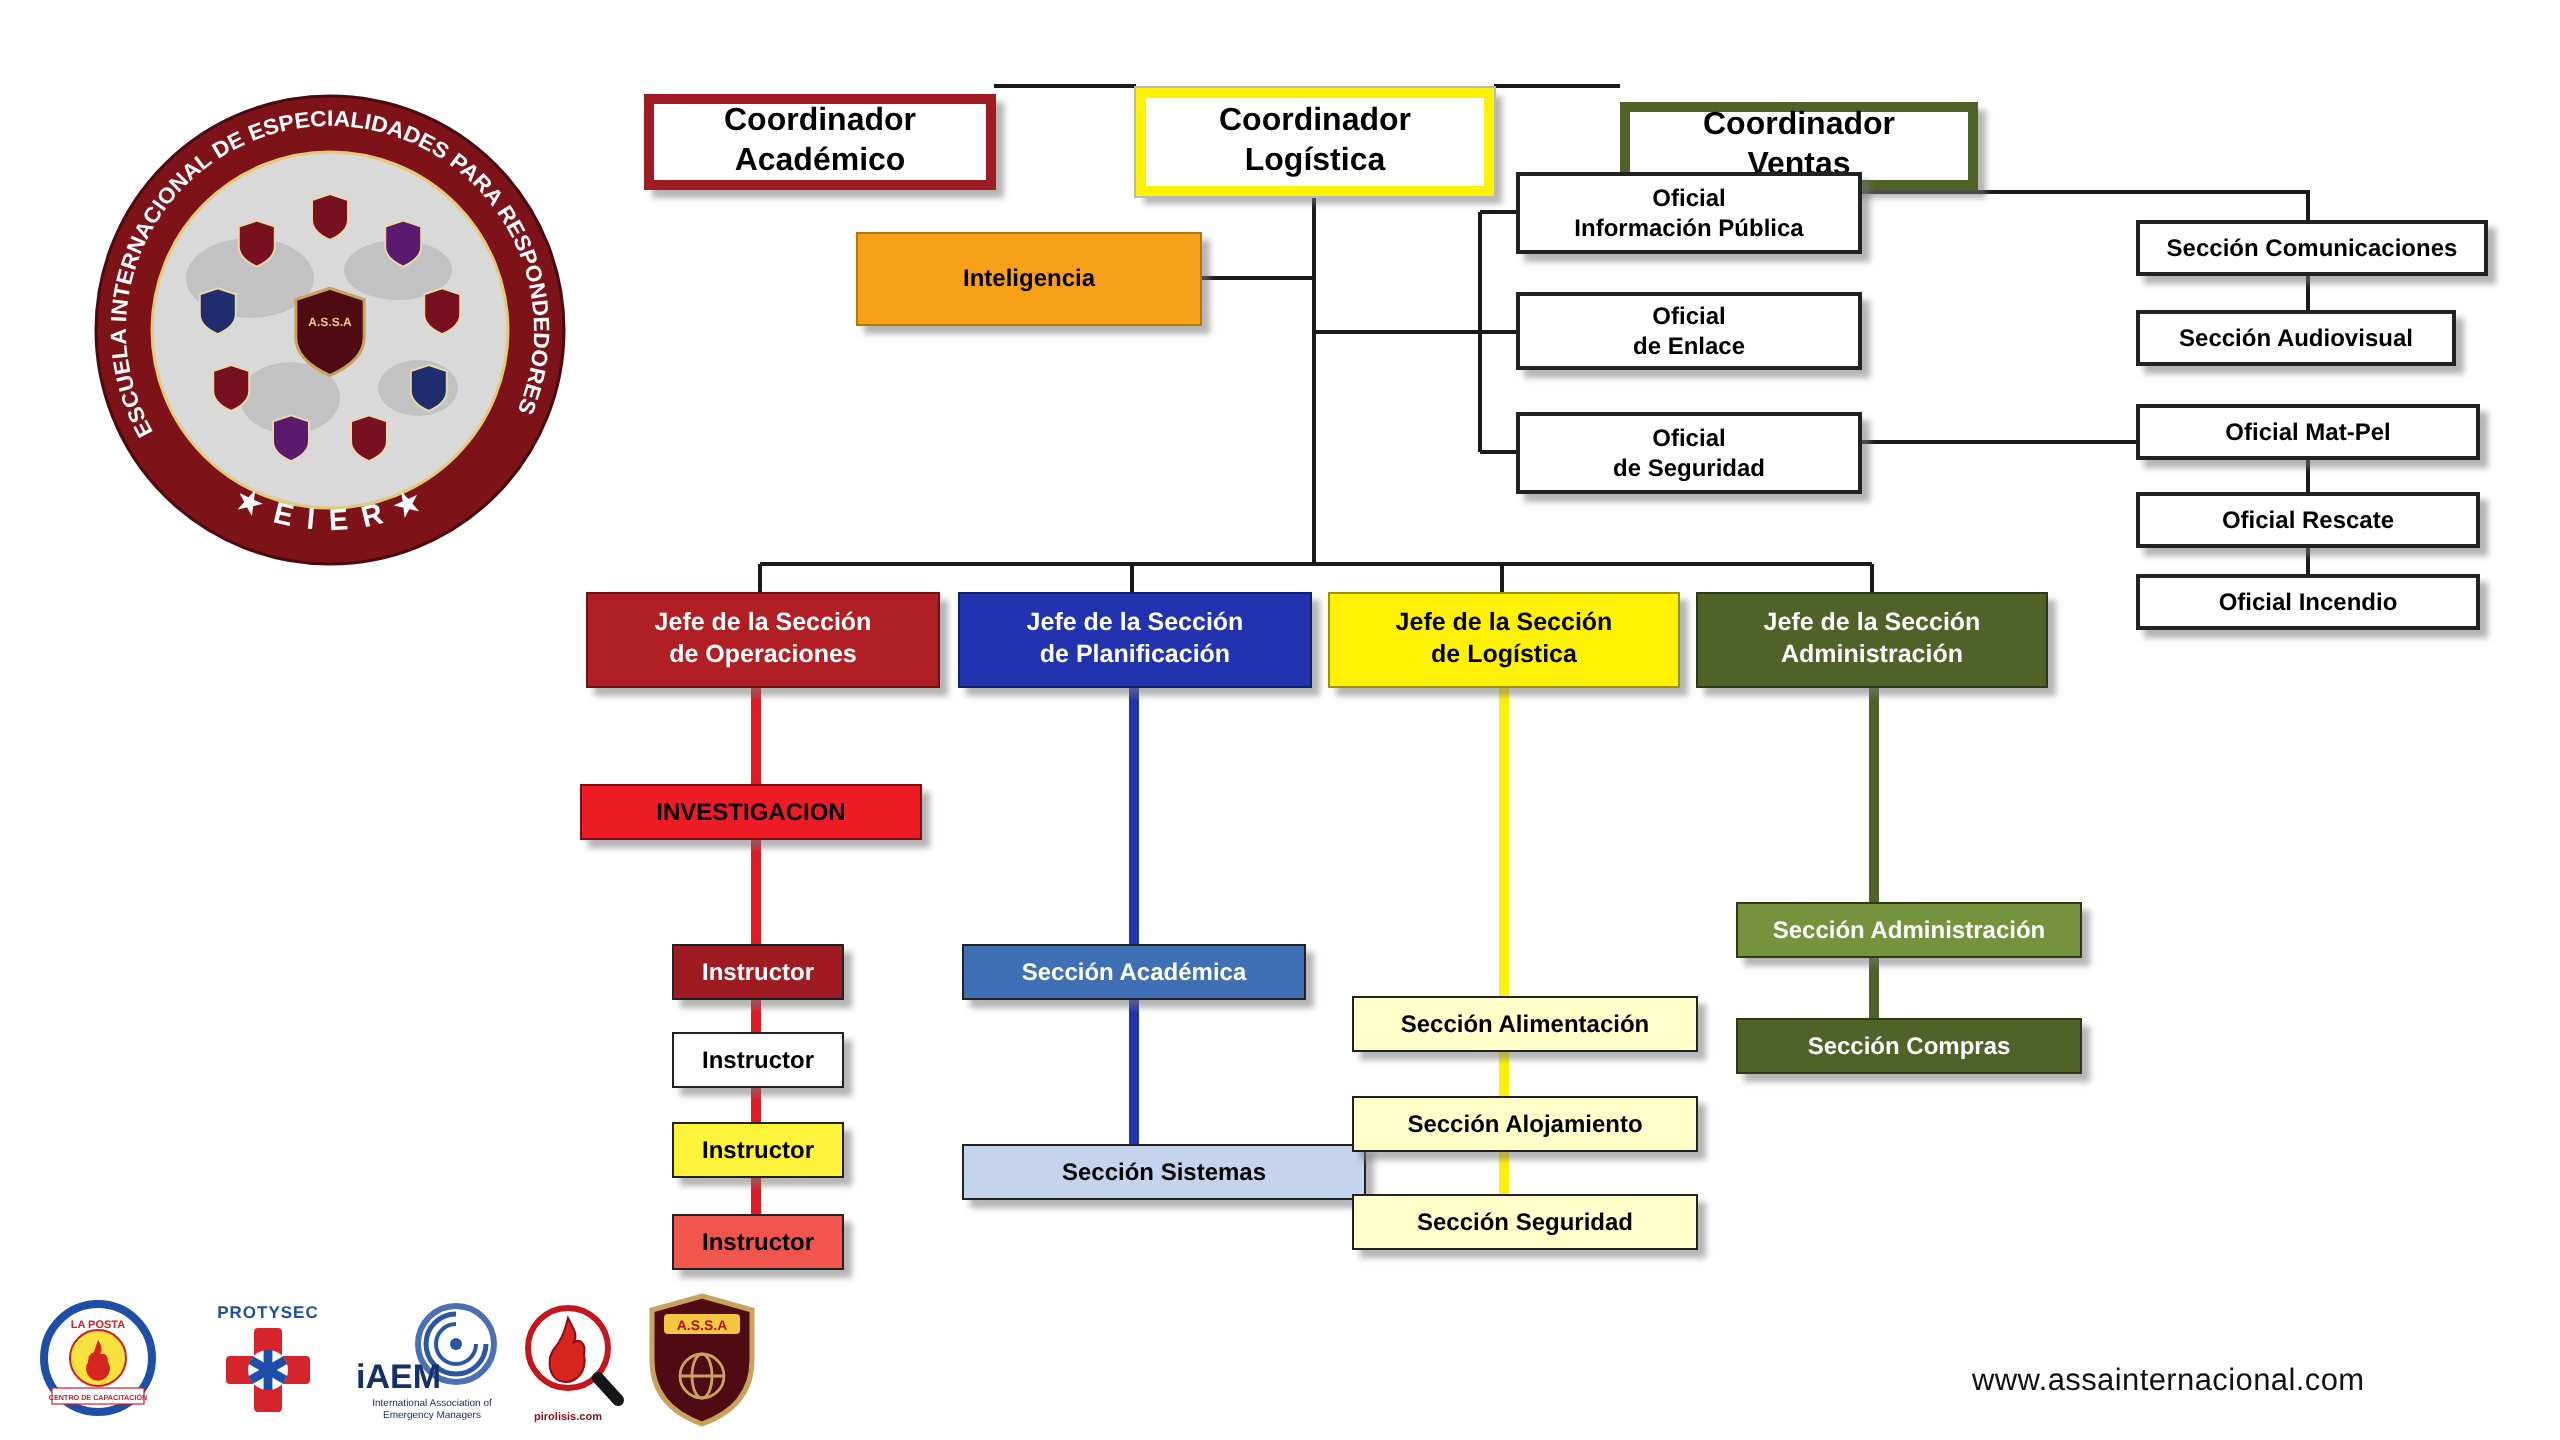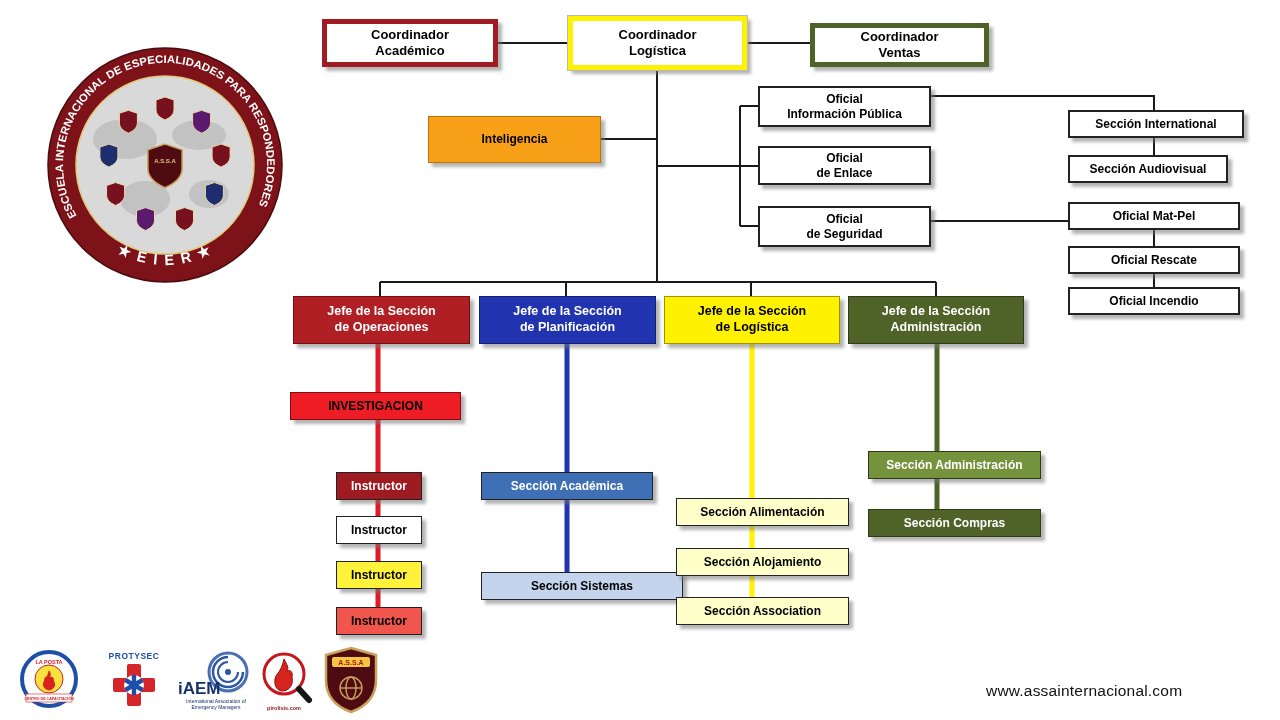--- a/index.html
+++ b/index.html
@@ -5,21 +5,21 @@
   * { margin:0; padding:0; box-sizing:border-box; }
   html,body { width:1280px; height:720px; background:#fff; font-family:"Liberation Sans", sans-serif; }
   #stage { position:relative; width:1280px; height:720px; background:#ffffff; overflow:hidden; }
   svg.lines { position:absolute; left:0; top:0; }
 
   .node {
     position:absolute; display:flex; align-items:center; justify-content:center;
     text-align:center; font-weight:700; white-space:pre-line; background:#fff; color:#000;
     font-size:12px; line-height:1.25; box-shadow:4px 4px 3px rgba(120,120,120,.55);
   }
-  .coord { font-size:13px; }
+  .coord { font-size:16px;margin-top:28px; }
   .bd-red    { border:5px solid #A01B22; }
   .bd-yellow { border:5px solid #FFF200; outline:1px solid #b9b9b9; }
   .bd-green  { border:5px solid #4F6228; }
   .orange { background:#F8A118; border:1px solid #b97607; }
   .plain  { border:2px solid #222; }
 
   .jefe { font-size:12.5px; }
   .jefe-red    { background:#B01F24; color:#fff; border:1px solid #6e1014; }
   .jefe-blue   { background:#2133AE; color:#fff; border:1px solid #121f72; }
   .jefe-yellow { background:#FFF200; color:#000; border:1px solid #9b9300; }
@@ -81,21 +81,21 @@
 
   <div class="node orange" style="left:428px;top:116px;width:173px;height:47px">Inteligencia</div>
 
   <div class="node plain" style="left:758px;top:86px;width:173px;height:41px">Oficial
 Información Pública</div>
   <div class="node plain" style="left:758px;top:146px;width:173px;height:39px">Oficial
 de Enlace</div>
   <div class="node plain" style="left:758px;top:206px;width:173px;height:41px">Oficial
 de Seguridad</div>
 
-  <div class="node plain" style="left:1068px;top:110px;width:176px;height:28px">Sección International</div>
+  <div class="node plain" style="left:1068px;top:110px;width:176px;height:28px">Sección Comunicaciones</div>
   <div class="node plain" style="left:1068px;top:155px;width:160px;height:28px">Sección Audiovisual</div>
   <div class="node plain" style="left:1068px;top:202px;width:172px;height:28px">Oficial Mat-Pel</div>
   <div class="node plain" style="left:1068px;top:246px;width:172px;height:28px">Oficial Rescate</div>
   <div class="node plain" style="left:1068px;top:287px;width:172px;height:28px">Oficial Incendio</div>
 
   <div class="node jefe jefe-red" style="left:293px;top:296px;width:177px;height:48px">Jefe de la Sección
 de Operaciones</div>
   <div class="node jefe jefe-blue" style="left:479px;top:296px;width:177px;height:48px">Jefe de la Sección
 de Planificación</div>
   <div class="node jefe jefe-yellow" style="left:664px;top:296px;width:176px;height:48px">Jefe de la Sección
@@ -107,21 +107,21 @@
   <div class="node inst-darkred" style="left:336px;top:472px;width:86px;height:28px">Instructor</div>
   <div class="node inst-white" style="left:336px;top:516px;width:86px;height:28px">Instructor</div>
   <div class="node inst-yellow" style="left:336px;top:561px;width:86px;height:28px">Instructor</div>
   <div class="node inst-salmon" style="left:336px;top:607px;width:86px;height:28px">Instructor</div>
 
   <div class="node sec-blue1" style="left:481px;top:472px;width:172px;height:28px">Sección Académica</div>
   <div class="node sec-blue3" style="left:481px;top:572px;width:202px;height:28px">Sección Sistemas</div>
 
   <div class="node sec-yellow" style="left:676px;top:498px;width:173px;height:28px">Sección Alimentación</div>
   <div class="node sec-yellow" style="left:676px;top:548px;width:173px;height:28px">Sección Alojamiento</div>
-  <div class="node sec-yellow" style="left:676px;top:597px;width:173px;height:28px">Sección Association</div>
+  <div class="node sec-yellow" style="left:676px;top:597px;width:173px;height:28px">Sección Seguridad</div>
 
   <div class="node sec-green1" style="left:868px;top:451px;width:173px;height:28px">Sección Administración</div>
   <div class="node sec-green2" style="left:868px;top:509px;width:173px;height:28px">Sección Compras</div>
 
   <div class="seal">
     <svg width="236" height="236" viewBox="0 0 236 236">
       <defs>
         <clipPath id="innerClip">
             <circle cx="118" cy="118" r="88"></circle>
           </clipPath>

